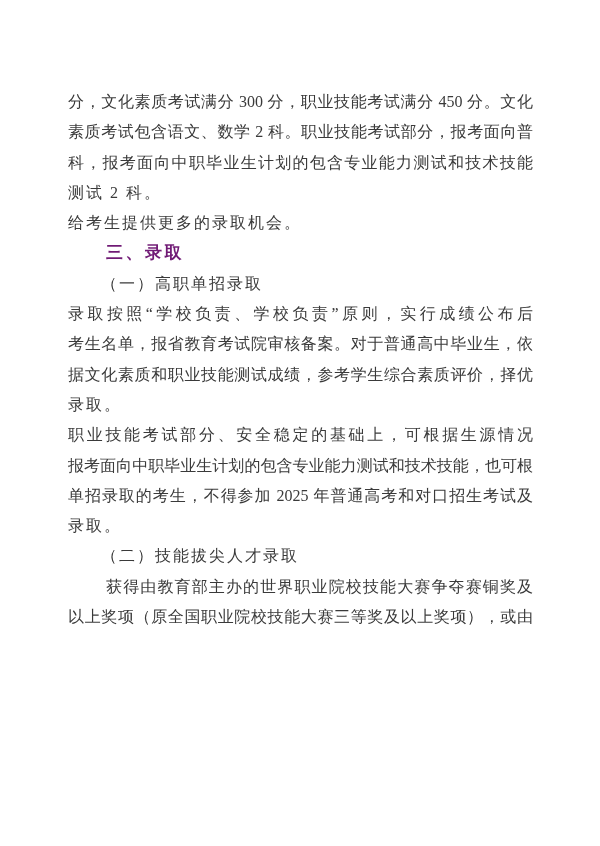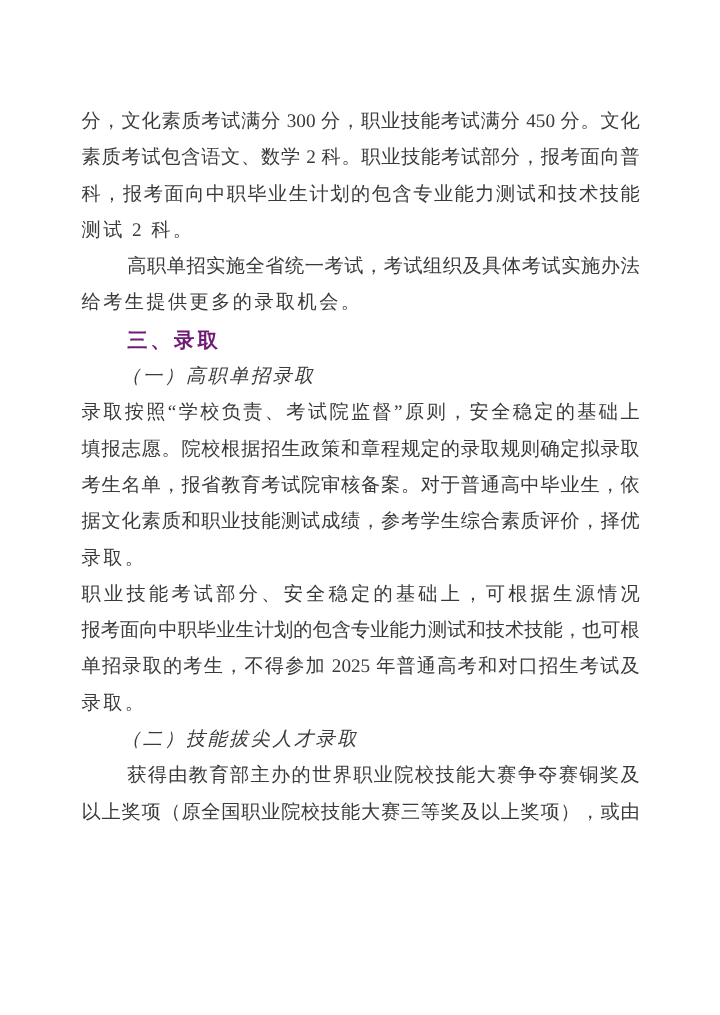--- a/index.html
+++ b/index.html
@@ -36,21 +36,20 @@
     font-size:17px;
     color:#701a75;
     text-align:left;text-align-last:left;
     line-height:30.3px;
   }
   .subheading{
     padding-left:33px;
     letter-spacing:2px;
     text-align:left;text-align-last:left;
     line-height:30.3px;
-    font-style:italic;
   }
   .footer{
     position:absolute;
     left:73px;top:775px;
     font-size:16px;
     color:#3c3c3c;
     letter-spacing:1px;
   }
   .footer .dash{color:#9a9a9a;}
 </style>
@@ -58,29 +57,27 @@
 <body>
 
 <div class="page">
   <div class="content">
 
     <div class="line">分，文化素质考试满分 300 分，职业技能考试满分 450 分。文化</div>
     <div class="line">素质考试包含语文、数学 2 科。职业技能考试部分，报考面向普</div>
     <div class="line">科，报考面向中职毕业生计划的包含专业能力测试和技术技能</div>
     <div class="line left">测试 2 科。</div>
 
-    <div class="line indent">高职单招实施全省统一考试，考试组织及具体考试实施办法</div>
     <div class="line left">给考生提供更多的录取机会。</div>
 
     <div class="heading">三、录取</div>
 
     <div class="subheading">（一）高职单招录取</div>
 
-    <div class="line">录取按照“学校负责、考试院监督”原则，安全稳定的基础上</div>
-    <div class="line">填报志愿。院校根据招生政策和章程规定的录取规则确定拟录取</div>
+    <div class="line">录取按照“学校负责、学校负责”原则，实行成绩公布后</div>
     <div class="line">考生名单，报省教育考试院审核备案。对于普通高中毕业生，依</div>
     <div class="line">据文化素质和职业技能测试成绩，参考学生综合素质评价，择优</div>
     <div class="line left">录取。</div>
 
     <div class="line">职业技能考试部分、安全稳定的基础上，可根据生源情况</div>
     <div class="line">报考面向中职毕业生计划的包含专业能力测试和技术技能，也可根</div>
     <div class="line">单招录取的考生，不得参加 2025 年普通高考和对口招生考试及</div>
     <div class="line left">录取。</div>
 
     <div class="subheading">（二）技能拔尖人才录取</div>

